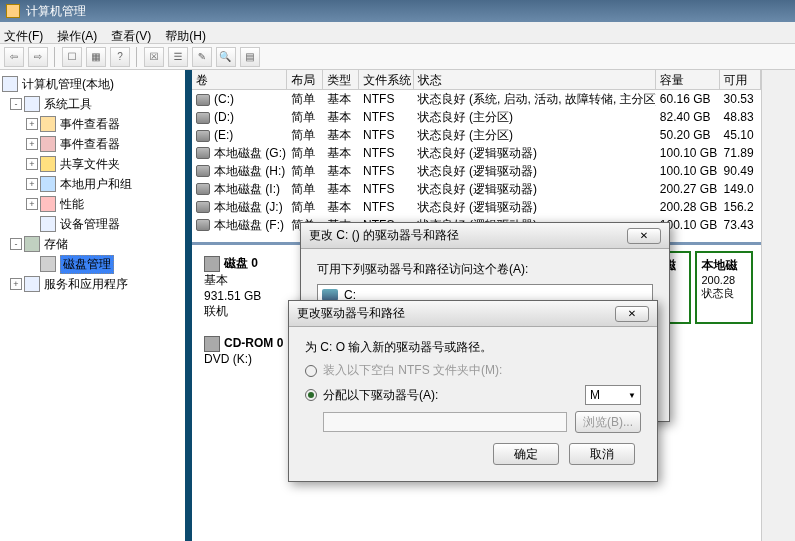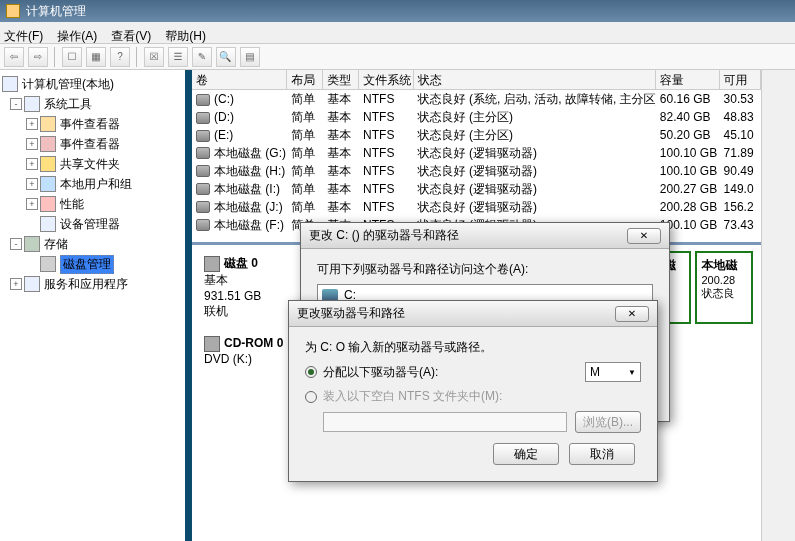--- a/index.html
+++ b/index.html
@@ -276,32 +276,32 @@
   </div>
 </div>
 
 <div class="dialog dlg2">
   <div class="dlgtitle">
     <span>更改驱动器号和路径</span>
     <div class="dlgclose">✕</div>
   </div>
   <div class="dlgbody">
     <div>为 C: O 输入新的驱动器号或路径。</div>
+    <div class="radio dis">
+      <span class="rb"></span>
+      <span>装入以下空白 NTFS 文件夹中(M):</span>
+    </div>
     <div class="radio">
       <span class="rb on"></span>
       <span>分配以下驱动器号(A):</span>
       <div class="combo">
         <span>M</span>
         <span class="cd">▼</span>
       </div>
     </div>
-    <div class="radio dis">
-      <span class="rb"></span>
-      <span>装入以下空白 NTFS 文件夹中(M):</span>
-    </div>
     <div style="display:flex;align-items:center;margin-left:18px">
       <div class="txtfield"></div>
       <div class="btn" style="color:#999">浏览(B)...</div>
     </div>
     <div class="btnrow">
       <div class="btn">确定</div>
       <div class="btn">取消</div>
     </div>
   </div>
 </div>

